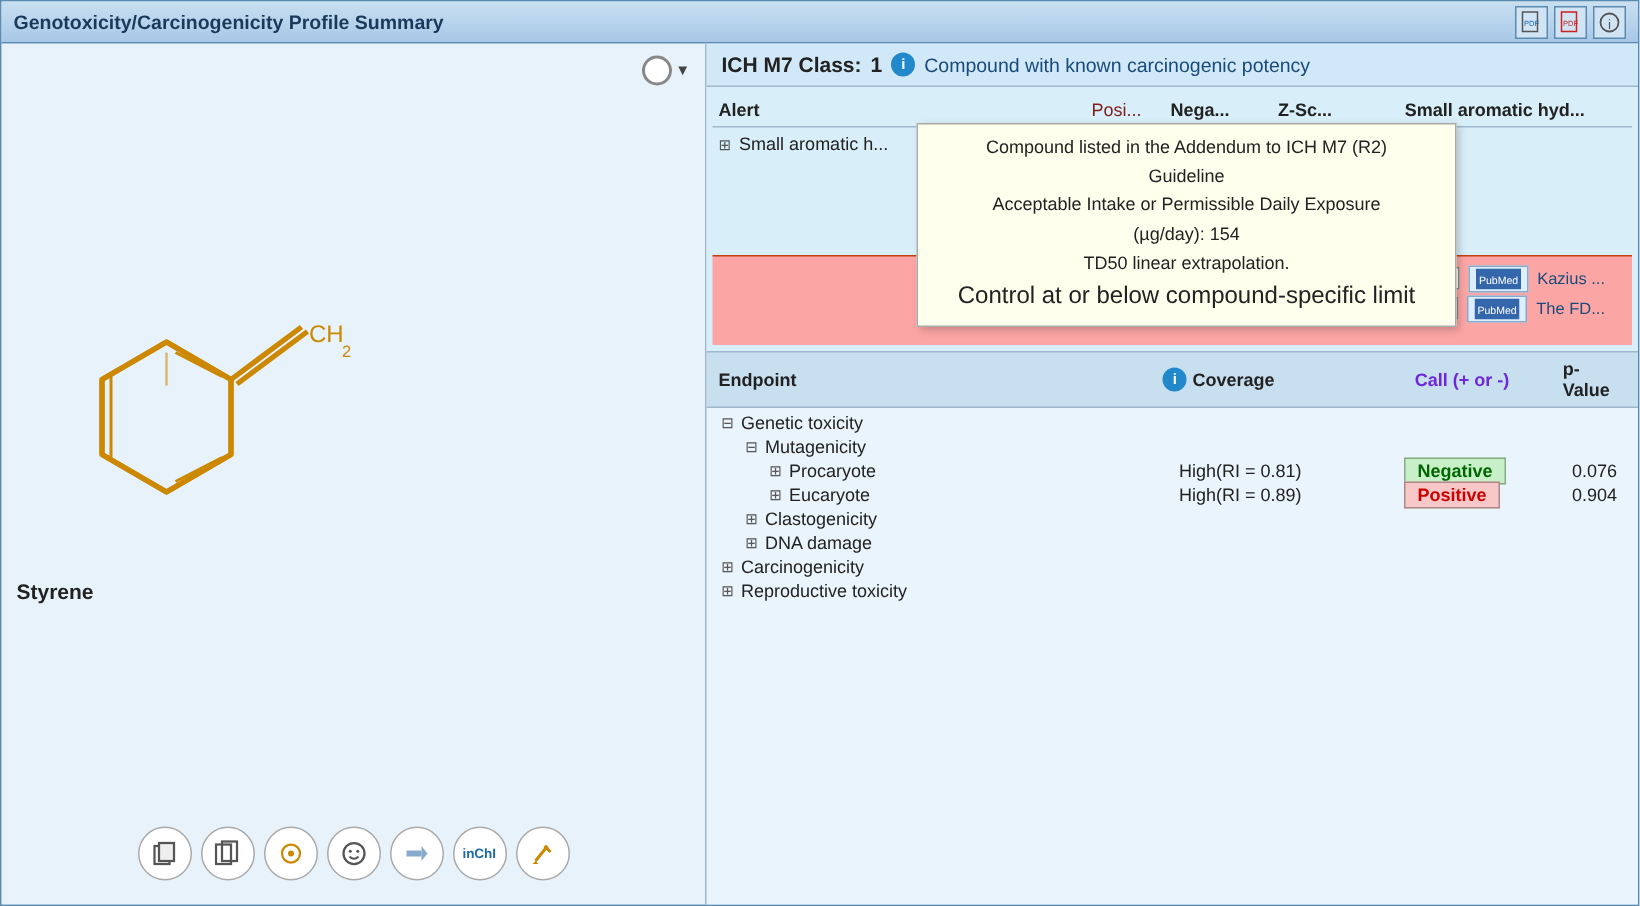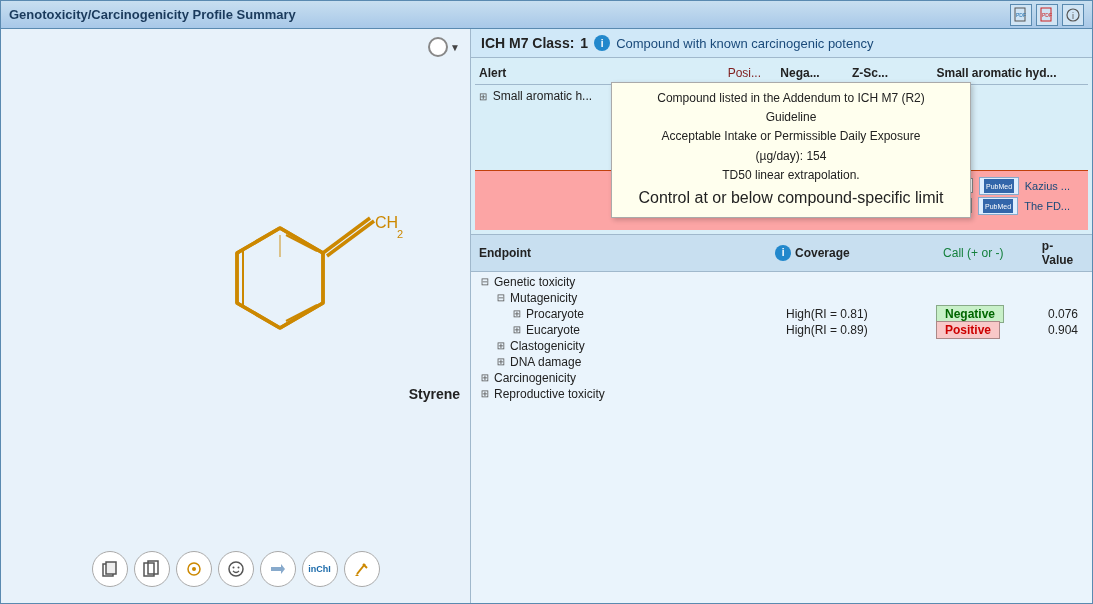--- a/index.html
+++ b/index.html
@@ -14,21 +14,21 @@
 
     .main-content { display: flex; flex: 1; overflow: hidden; }
 
     
     .left-panel { width: 470px; background: #e8f2fa; border-right: 1px solid #a0b8cc; display: flex; flex-direction: column; align-items: center; padding: 10px; position: relative; }
 
     .circle-dropdown { position: absolute; top: 8px; right: 10px; display: flex; align-items: center; gap: 2px; }
     .circle-btn { width: 20px; height: 20px; border-radius: 50%; border: 2px solid #888; background: #fff; cursor: pointer; }
     .dropdown-arrow { font-size: 10px; cursor: pointer; color: #444; }
 
-    .molecule-container { flex: 1; display: flex; flex-direction: column; align-items: flex-end; justify-content: center; width: 100%; }
+    .molecule-container { flex: 1; display: flex; flex-direction: column; align-items: flex-start; justify-content: center; width: 100%; }
 
     .molecule-name { font-size: 14px; font-weight: bold; color: #222; margin-top: 8px; }
 
     .action-buttons { display: flex; gap: 6px; margin-top: 10px; margin-bottom: 6px; }
     .action-btn { width: 36px; height: 36px; border-radius: 50%; border: 1px solid #aaa; background: #fff; display: flex; align-items: center; justify-content: center; cursor: pointer; font-size: 14px; }
     .inchi-btn { width: 36px; height: 36px; border-radius: 50%; border: 1px solid #aaa; background: #fff; display: flex; align-items: center; justify-content: center; cursor: pointer; font-size: 9px; font-weight: bold; color: #333; }
 
     
     .right-panel { flex: 1; display: flex; flex-direction: column; background: #eaf4fc; }
 
@@ -66,21 +66,21 @@
     .doi-btn { background: #fff; border: 1px solid #888; padding: 1px 4px; font-size: 10px; cursor: pointer; color: #1a4a7a; font-weight: bold; }
     .pubmed-btn { background: #ddeeff; border: 1px solid #88aacc; padding: 1px 4px; font-size: 10px; cursor: pointer; display: flex; align-items: center; }
     .ref-text { font-size: 11px; color: #1a4a7a; }
 
     
     .endpoint-section { flex: 1; background: #eaf4fc; overflow-y: auto; }
     .endpoint-header { display: flex; align-items: center; padding: 4px 8px; background: #c8dff0; border-bottom: 1px solid #a0b8cc; border-top: 1px solid #a0b8cc; }
     .endpoint-label { font-weight: bold; color: #222; font-size: 12px; width: 300px; }
     .endpoint-info { width: 20px; }
     .endpoint-coverage { width: 150px; font-weight: bold; color: #222; font-size: 12px; }
-    .endpoint-call { width: 100px; font-weight: normal; color: #15803d; font-size: 12px; }
+    .endpoint-call { width: 100px; font-weight: bold; color: #6d28d9; font-size: 12px; }
     .endpoint-pval { font-weight: bold; color: #222; font-size: 12px; }
 
     .endpoint-tree { padding: 2px 8px; }
     .tree-row { display: flex; align-items: center; padding: 1px 0; }
     .tree-indent-0 { padding-left: 0px; }
     .tree-indent-1 { padding-left: 16px; }
     .tree-indent-2 { padding-left: 32px; }
     .tree-toggle { font-size: 10px; color: #555; margin-right: 3px; width: 12px; display: inline-block; text-align: center; }
     .tree-label { font-size: 12px; color: #222; width: 260px; }
     .tree-coverage { width: 150px; font-size: 12px; color: #222; }

